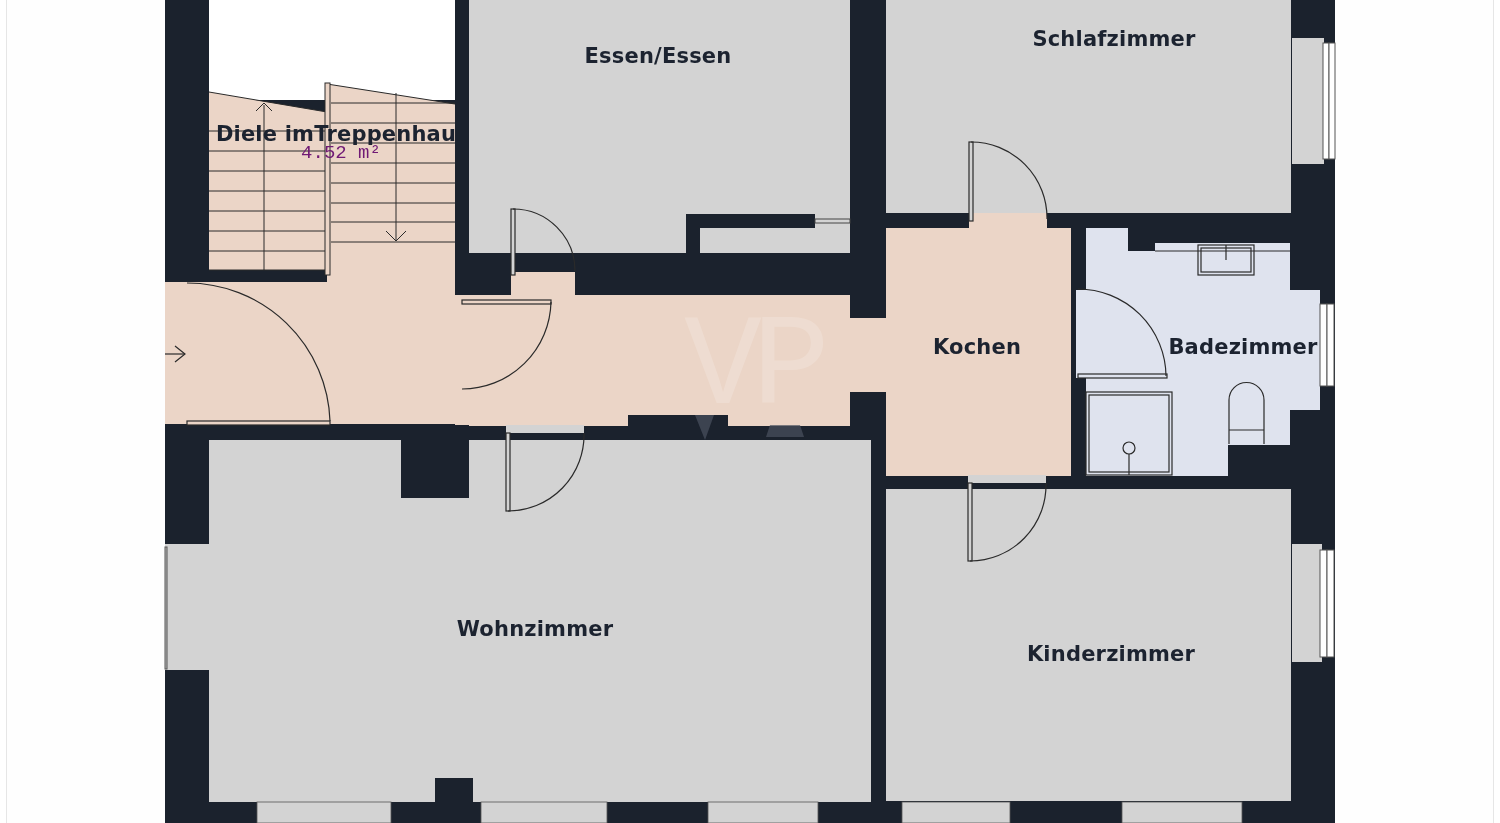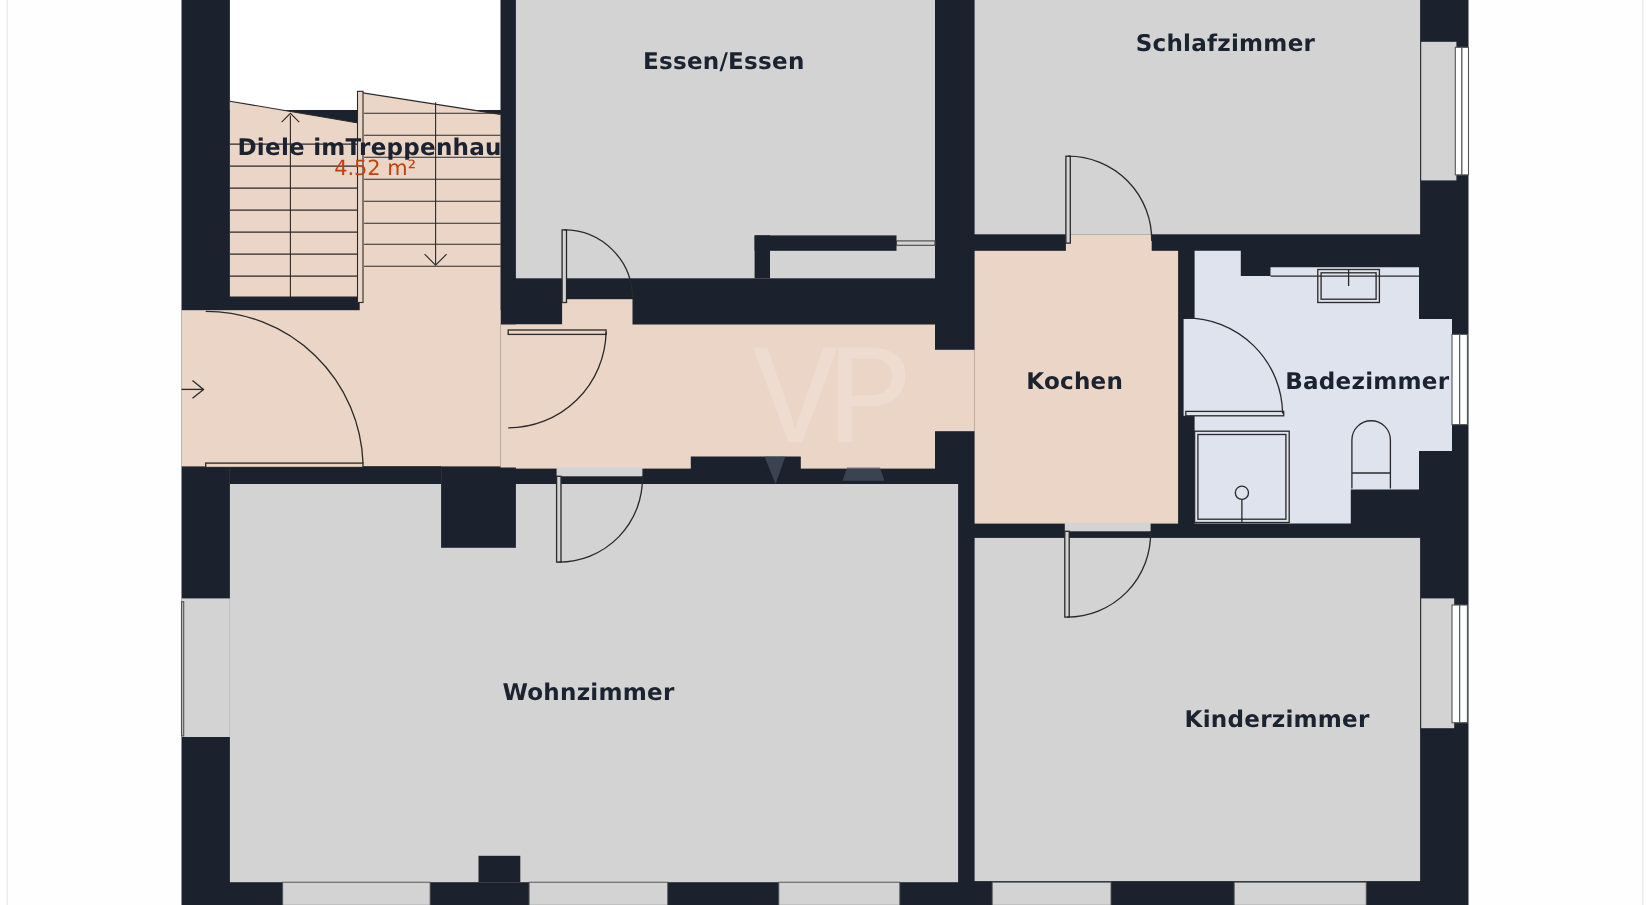--- a/index.html
+++ b/index.html
@@ -1,20 +1,20 @@
 <!DOCTYPE html>
 <html><head>
 <meta charset="utf-8">
 <style>
   html, body { margin: 0; padding: 0; background: #ffffff; }
   body { width: 1500px; height: 823px; overflow: hidden; position: relative; font-family: "DejaVu Sans", "Liberation Sans", sans-serif; }
   .frame { position: absolute; left: 6px; top: 0; width: 1488px; height: 823px; border-left: 1px solid #e6e6e6; border-right: 1px solid #e6e6e6; box-sizing: border-box; background: #fefefe; }
   svg.plan { position: absolute; left: 0; top: 0; }
   .room-label { position: absolute; transform: translate(-50%, -50%); white-space: nowrap; font-weight: bold; font-size: 21px; color: #1c2330; letter-spacing: 0.2px; }
-  .room-area { position: absolute; transform: translate(-50%, -50%); white-space: nowrap; font-size: 19px; color: #c2410c; }
+  .room-area { position: absolute; transform: translate(-50%, -50%); white-space: nowrap; font-size: 19px; color: #701a75; font-family: Liberation Mono, monospace; }
   .watermark { position: absolute; transform: translate(-50%, -50%); font-family: Liberation Mono, monospace; font-size: 130px; color: rgba(255,255,255,0.18); letter-spacing: -10px; pointer-events: none; }
 </style>
 </head>
 <body>
 
 <div class="frame"></div>
 
 <svg class="plan" width="1500" height="823" viewBox="0 0 1500 823">
 
   <rect x="165" y="0" width="1170" height="823" fill="#1b222d"></rect>
@@ -180,13 +180,13 @@
 
 <div class="watermark" style="left:752px; top:368px;">VP</div>
 
 <div class="room-label" style="left:336px; top:122px;margin-top:12px;">Diele imTreppenhau</div>
 <div class="room-area" style="left:341px; top:153px;">4.52 m²</div>
 <div class="room-label" style="left:658px; top:56px;">Essen/Essen</div>
 <div class="room-label" style="left:1114px; top:39px;text-align:center;">Schlafzimmer</div>
 <div class="room-label" style="left:977px; top:347px;">Kochen</div>
 <div class="room-label" style="left:1243px; top:347px;text-align:right;">Badezimmer</div>
 <div class="room-label" style="left:535px; top:629px;">Wohnzimmer</div>
-<div class="room-label" style="left:1161px; top:654px;">Kinderzimmer</div>
+<div class="room-label" style="left:1111px; top:654px;">Kinderzimmer</div>
 
 </body></html>

